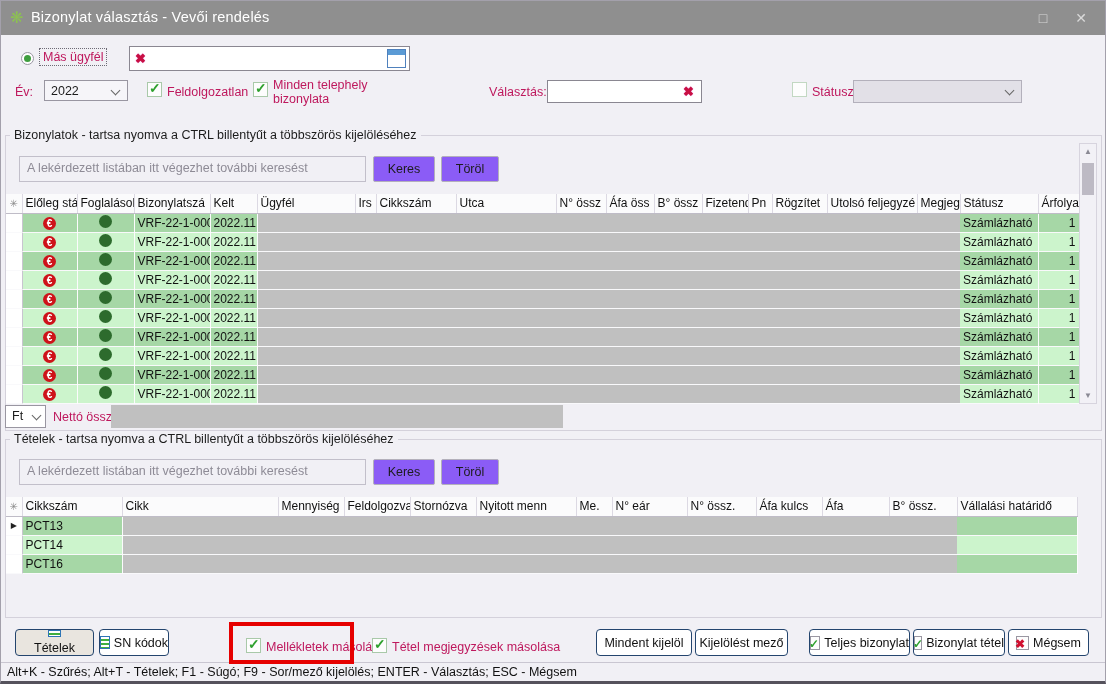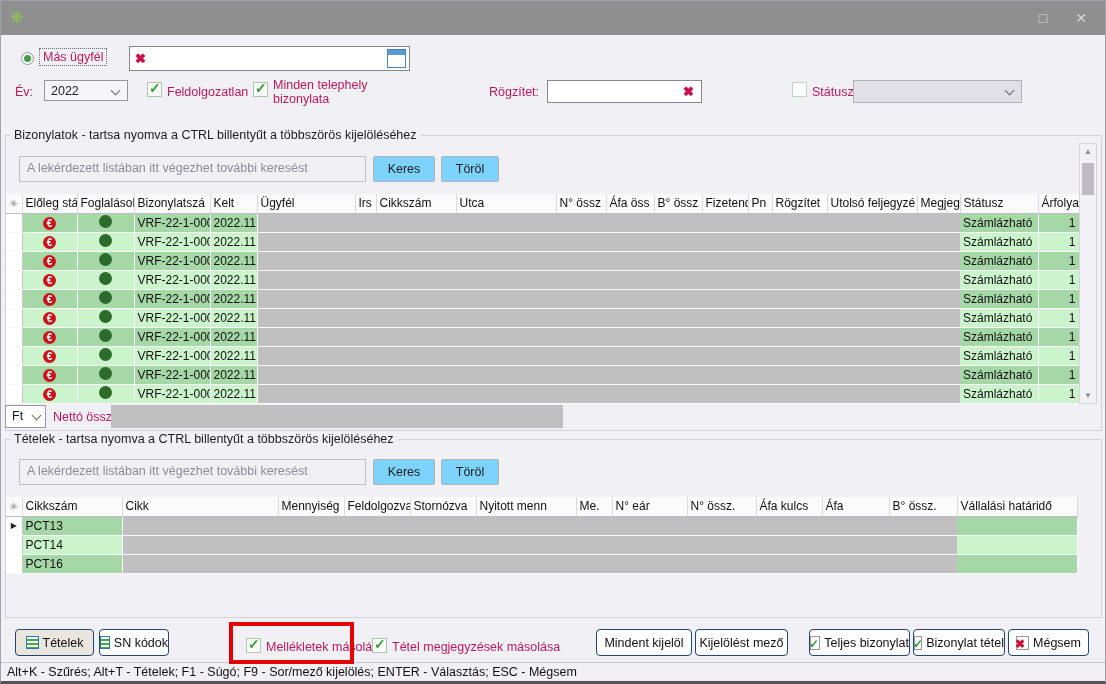--- a/index.html
+++ b/index.html
@@ -23,23 +23,23 @@
   .combo.disabled { background:#e2e0e7; border-color:#b3b0bb; }
   .chev { position:absolute; right:8px; top:6px; width:7px; height:7px; border-right:1.5px solid #666; border-bottom:1.5px solid #666; transform:rotate(45deg); }
   .chk { position:absolute; width:15px; height:15px; background:#fdfdfd; border:1px solid #a9c9a9; }
   .chk.unchecked { border-color:#c2d8c2; }
   .chk.checked::after { content:"✓"; position:absolute; left:1px; top:-3px; font-size:14px; font-weight:bold; color:#2fa12f; }
   .radio { position:absolute; width:13px; height:13px; border-radius:50%; background:#fff; border:1px solid #9a97a2; }
   .radio::after { content:""; position:absolute; left:2px; top:2px; width:7px; height:7px; border-radius:50%; background:#3f9e3f; }
   .dotted-lbl { border:1px dotted #6d6a75; padding:1px 3px; }
   .group { position:absolute; border:1px solid #d4d1db; }
   .legend { position:absolute; font-size:12.5px; color:#1c1c1c; background:#f1f0f5; padding:0 4px; white-space:nowrap; }
-  .btn-plain { position:absolute; background:#7dd3fc; border:1px solid #b3b0bb; border-radius:2px; font-size:12.5px; color:#1c1c1c; text-align:center; }
+  .btn-plain { position:absolute; background:#8b5cf6; border:1px solid #b3b0bb; border-radius:2px; font-size:12.5px; color:#1c1c1c; text-align:center; }
   .btn-navy { position:absolute; background:#fff; border:1px solid #24456e; border-radius:4px; font-size:12.5px; color:#111; display:flex; align-items:center; justify-content:center; gap:4px; white-space:nowrap; }
-  .btn-navy.pressed { background:#e9e5df; }
+  .btn-navy.pressed { background:#e9e5df;flex-direction:column; }
   .cal-btn { position:absolute; width:19px; height:19px; background:#fff; border:1px solid #4f81bd; }
   .cal-btn::before { content:""; position:absolute; left:0; top:0; right:0; height:5px; background:#5b9bd5; }
   
   .list-icon { width:13px; height:13px; background:repeating-linear-gradient(#fff,#fff 2px,#3fae3f 2px,#3fae3f 4px); border:1px solid #2e75b6; }
   .page-icon { position:relative; width:13px; height:14px; background:#fdfdfd; border:1px solid #9a97a2; }
   .page-icon .mark { position:absolute; left:-2px; top:0px; font-size:12px; font-weight:bold; }
   .mark.green { color:#2fa12f; }
   .mark.red { color:#d01030; }
   
   table.tbl { position:absolute; border-collapse:collapse; table-layout:fixed; font-size:12px; color:#111; }
@@ -67,20 +67,21 @@
   .searchbox { position:absolute; background:#f1f0f5; border:1px solid #c2bfca; font-size:12.5px; color:#8e8b96; padding:4px 0 0 7px; white-space:nowrap; overflow:hidden; }
   .graybox { position:absolute; background:#c0c0c0; }
 </style>
 </head>
 <body>
 
 <div id="win">
 
   <div class="titlebar">
     <span class="app-icon">❋</span>
+    <span class="title">Bizonylat választás - Vevői rendelés</span>
     <span class="cap-btn cap-max">□</span>
     <span class="cap-btn cap-close">✕</span>
   </div>
 
   <span class="radio" style="left:20px; top:51px;"></span>
   <span class="lbl dotted-lbl" style="left:38px; top:47px;">Más ügyfél</span>
   <div class="input" style="left:128px; top:45px; width:281px; height:25px;">
     <span class="clear-x" style="left:5px; top:4px; position:absolute;">✖</span>
   </div>
   <span class="cal-btn" style="left:386px; top:48px;"></span>
@@ -88,21 +89,21 @@
   <span class="lbl" style="left:14px; top:84px;">Év:</span>
   <div class="combo" style="left:43px; top:79px; width:84px; height:21px;">
     <span>2022</span>
     <span class="chev"></span>
   </div>
   <span class="chk checked" style="left:146px; top:81px;"></span>
   <span class="lbl" style="left:166px; top:84px;">Feldolgozatlan</span>
   <span class="chk checked" style="left:252px; top:81px;"></span>
   <span class="lbl" style="left:272px; top:77px;">Minden telephely</span>
   <span class="lbl" style="left:272px; top:91px;">bizonylata</span>
-  <span class="lbl" style="left:488px; top:84px;">Rögzítet:</span>
+  <span class="lbl" style="left:488px; top:84px;">Választás:</span>
   <div class="input" style="left:546px; top:79px; width:155px; height:23px;">
     <span class="clear-x" style="right:7px; top:3px; position:absolute;">✖</span>
   </div>
   <span class="chk unchecked" style="left:791px; top:81px;"></span>
   <span class="lbl" style="left:811px; top:84px;">Státusz:</span>
   <div class="combo disabled" style="left:852px; top:79px; width:169px; height:23px;">
     <span class="chev"></span>
   </div>
 
   <div class="group" style="left:4px; top:134px; width:1097px; height:296px;"></div>

